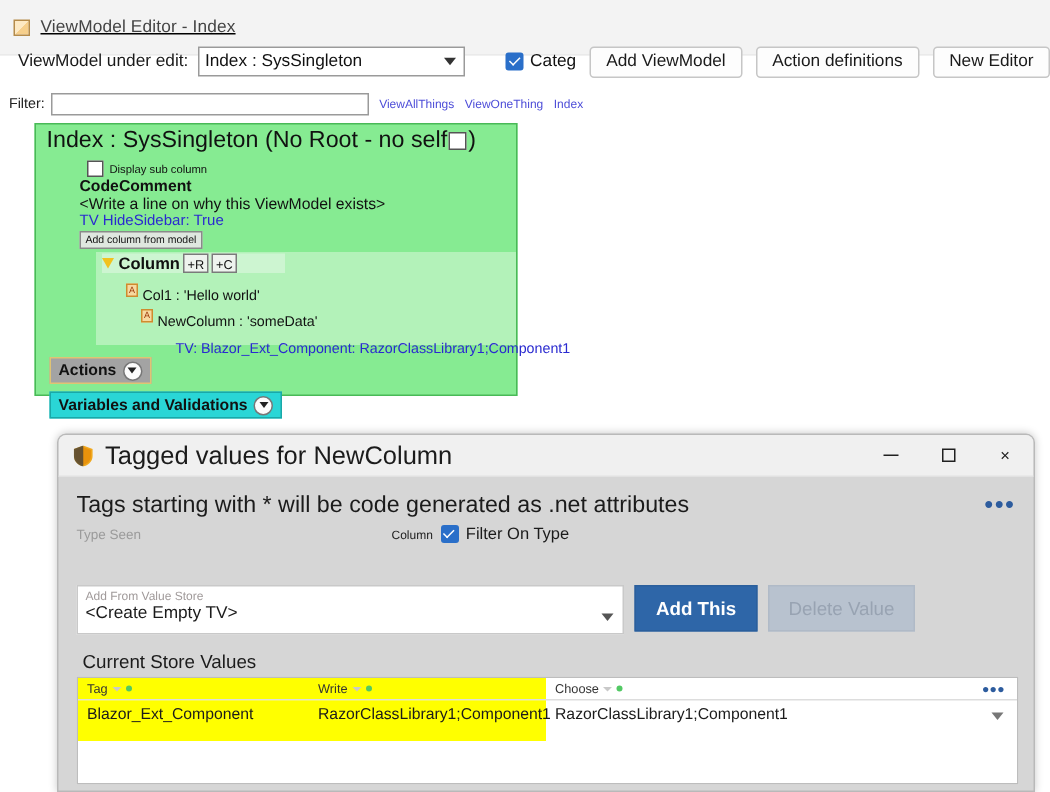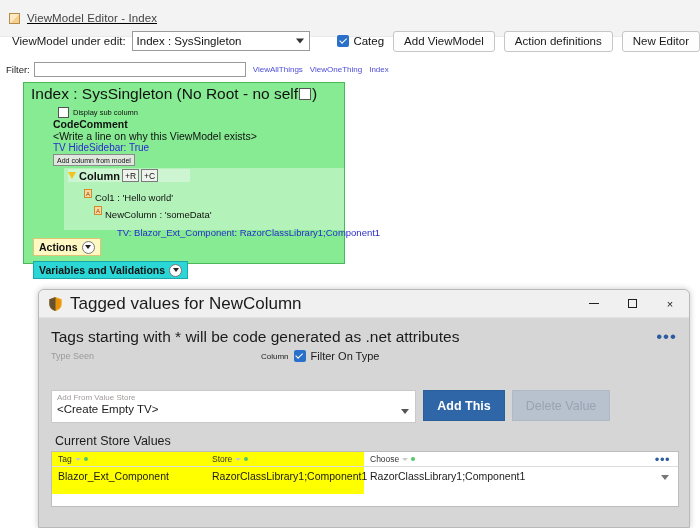--- a/index.html
+++ b/index.html
@@ -147,21 +147,21 @@
   .abadge {
     width: 8px; height: 9px; background: #f7d9a0; border: 1px solid #cf8b2e;
     font-size: 6px; line-height: 8px; text-align: center; color: #9c3a0a;
     flex: 0 0 auto; margin-top: 2px;
   }
   .col-item .ctext { font-size: 9.5px; color: #111; white-space: nowrap; }
   .col-item .tvline { font-size: 9.5px; color: #2a2ad0; white-space: nowrap; }
 
   #actions-bar {
     position: absolute; left: 9px; top: 155px;
-    height: 18px; background: #fef9c3; border: 1px solid #e0c374;
+    height: 18px; background: #a3a3a3; border: 1px solid #e0c374;
     display: flex; align-items: center; gap: 4px; padding: 0 5px;
   }
   #vars-bar {
     position: absolute; left: 9px; top: 178px;
     height: 18px; background: #2ad6d6; border: 1px solid #1aa8a8;
     display: flex; align-items: center; gap: 4px; padding: 0 5px;
   }
   #actions-bar .lbl, #vars-bar .lbl { font-size: 10.5px; font-weight: bold; color: #111; }
   .chev-circle {
     width: 13px; height: 13px; border-radius: 50%;
@@ -250,21 +250,21 @@
     color: #98a3b2; font-size: 12.5px;
     display: flex; align-items: center; justify-content: center;
   }
 
   #current-tagged-label {
     position: absolute; left: 16px; top: 144px;
     font-size: 12.5px; color: #1b1b1b;
   }
   #tv-table {
     position: absolute; left: 12px; top: 161px;
-    width: 628px; height: 56px;
+    width: 628px; height: 72px;
     background: #fff; border: 1px solid #bdbdbd;
   }
   #tv-table-head {
     height: 15px; position: relative; border-bottom: 1px solid #ddd;
   }
   .th {
     position: absolute; top: 2px; display: flex;
     align-items: center; gap: 3px;
     font-size: 8.5px; color: #333;
   }
@@ -425,21 +425,21 @@
 
     <div id="tv-table">
       <div id="hl-tag"></div>
       <div id="tv-table-head">
         <div class="th col-tag">
           <span>Tag</span>
           <span class="sortcaret"></span>
           <span class="sortdot"></span>
         </div>
         <div class="th col-value">
-          <span>Store</span>
+          <span>Write</span>
           <span class="sortcaret"></span>
           <span class="sortdot"></span>
         </div>
         <div class="th col-choose">
           <span>Choose</span>
           <span class="sortcaret"></span>
           <span class="sortdot"></span>
         </div>
         <div id="tv-head-ellipsis">•••</div>
       </div>

